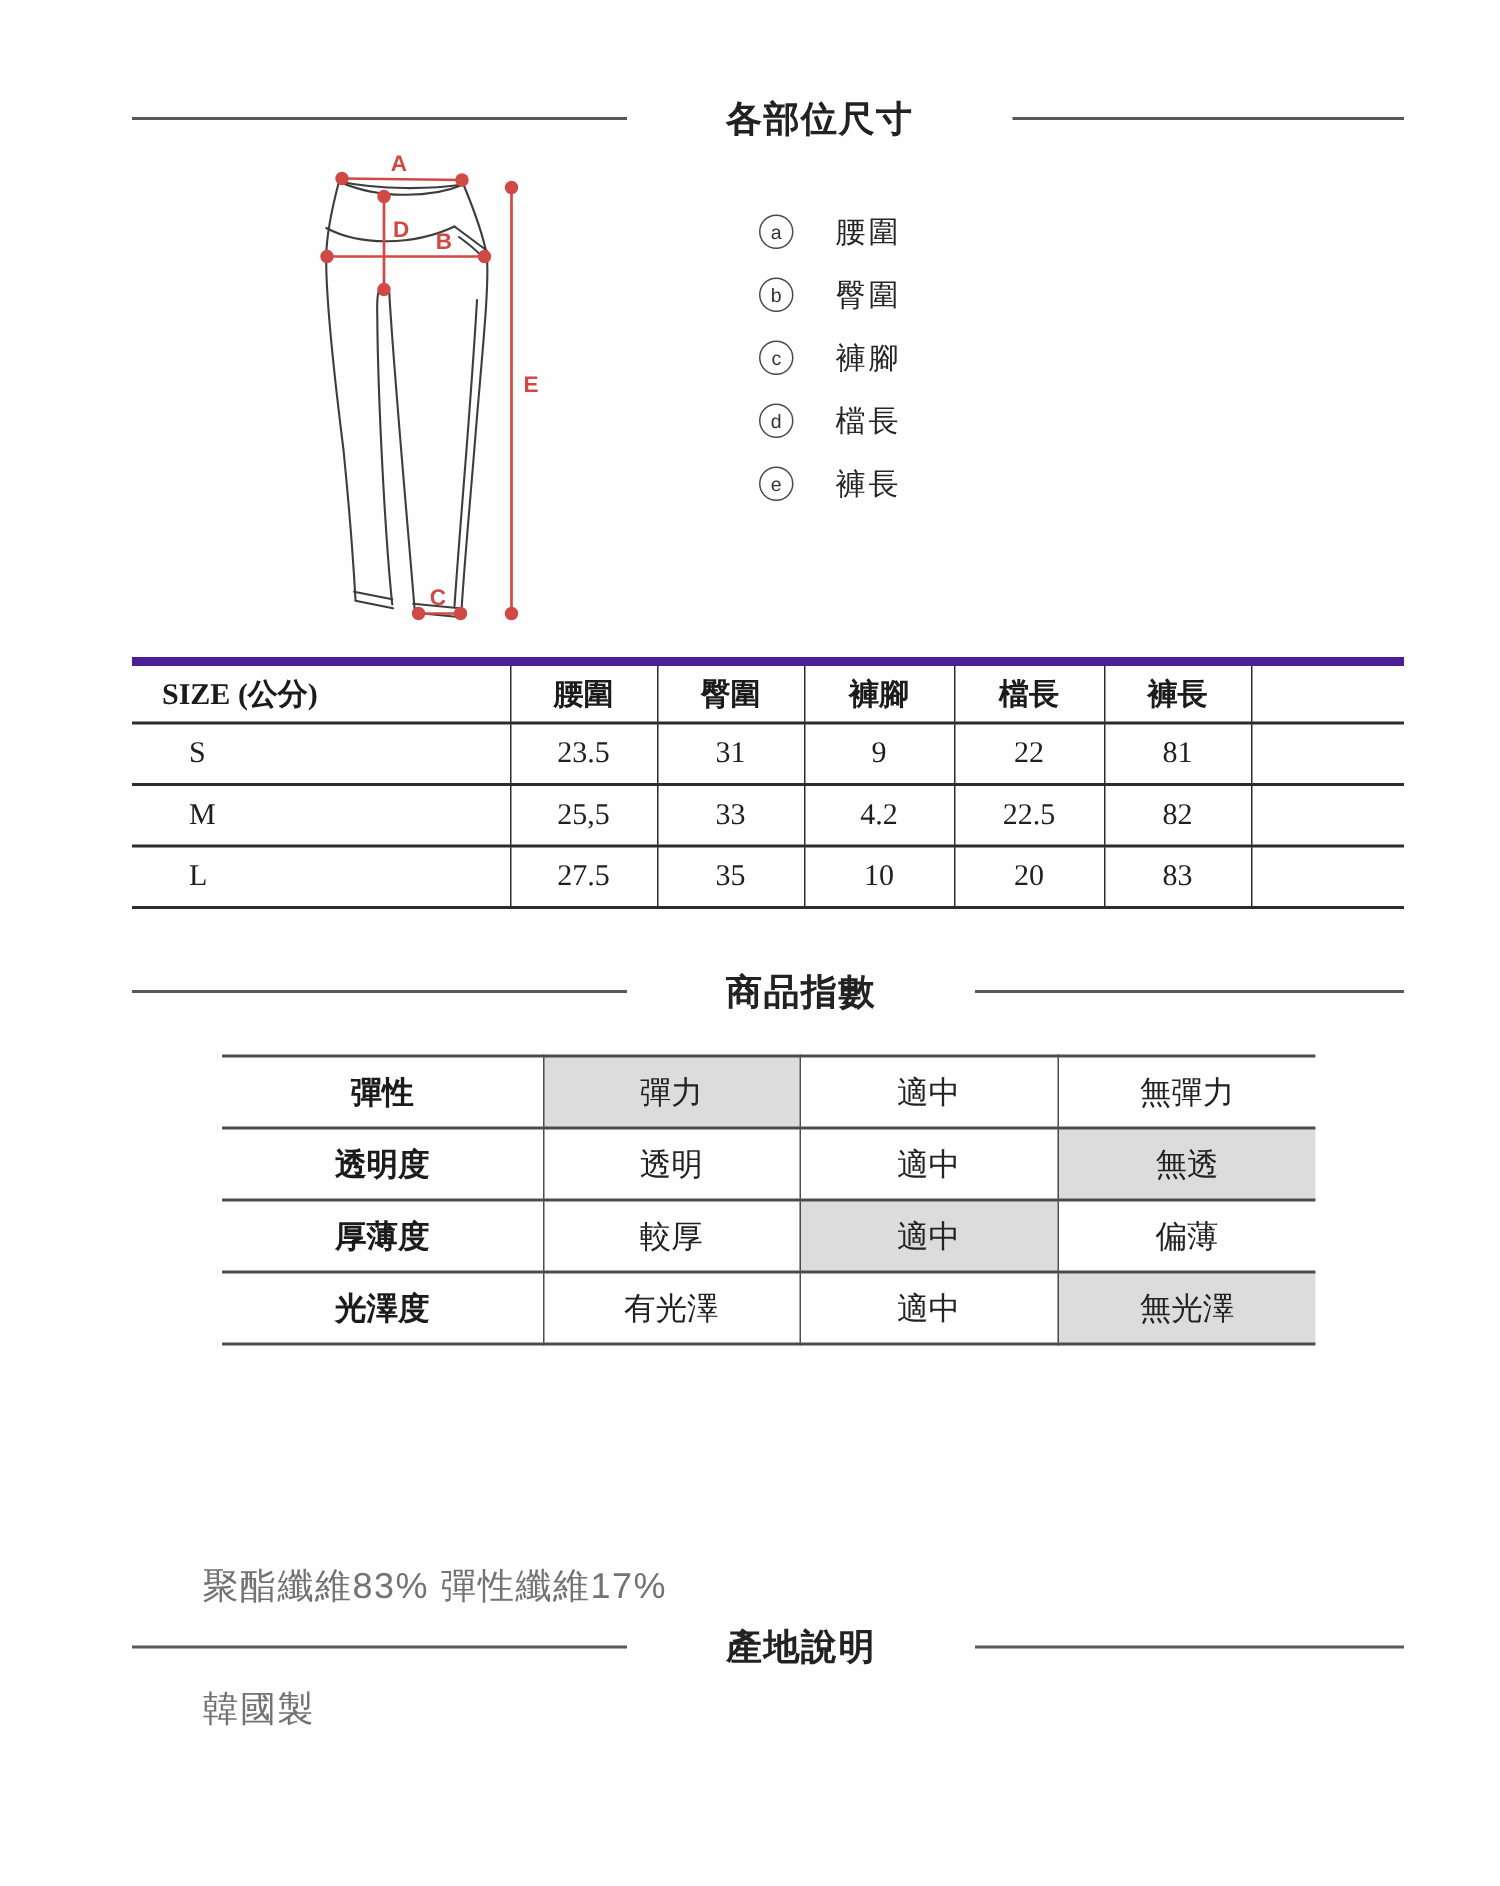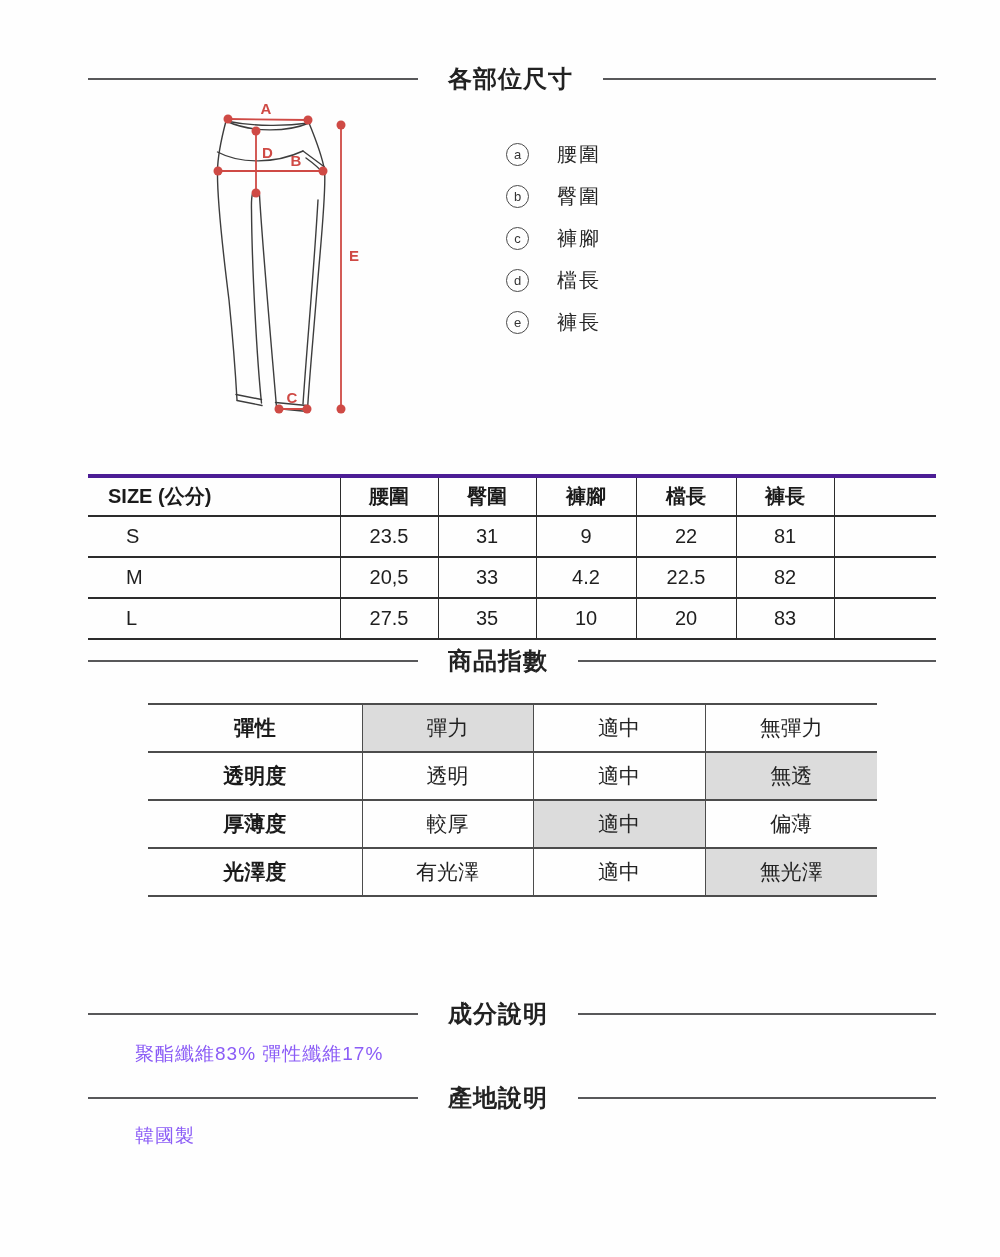--- a/index.html
+++ b/index.html
@@ -1,21 +1,21 @@
 <!DOCTYPE html>
 <html style="--accent: #cf4a45; --highlight: #dcdcdc;"><head>
 <meta charset="utf-8">
 <style>
   html,body{margin:0;padding:0;background:#fff;}
   .page{
     position:relative;width:1000px;height:1257px;background:#fefefe;
     font-family:"Liberation Sans","DejaVu Sans",sans-serif;color:#1f1f1f;overflow:hidden;
   }
   
-  .sec-title{position:absolute;left:88px;width:848px;height:30px;display:flex;align-items:center;}
+  .sec-title{position:absolute;left:88px;width:848px;height:30px;display:flex;align-items:center;gap:36px;}
   .sec-title .rule{height:2px;background:#58585a;}
   .sec-title .rule.left{width:330px;flex:none;}
   .sec-title .rule.right{flex:1;}
   .sec-title .txt{margin:0 30px;font-size:24px;font-weight:bold;letter-spacing:1px;white-space:nowrap;color:#222;}
 
   
   .diagram{position:absolute;left:185px;top:100px;width:175px;height:320px;}
   .diagram path, .diagram line{fill:none;stroke:#3d3d3d;stroke-width:1.4;stroke-linejoin:round;stroke-linecap:round;}
   .diagram .accent-line{stroke:var(--accent);stroke-width:1.8;}
   .diagram .dot{fill:var(--accent);stroke:none;}
@@ -23,38 +23,38 @@
 
   
   .legend{position:absolute;left:506px;top:143px;display:flex;flex-direction:column;gap:19px;list-style:none;margin:0;padding:0;}
   .legend li{display:flex;align-items:center;height:23px;}
   .legend .circ{width:21px;height:21px;border:1.4px solid #4a4a4a;border-radius:50%;
     display:flex;align-items:center;justify-content:center;font-size:13px;color:#333;flex:none;}
   .legend .lbl{margin-left:28px;font-size:20px;color:#262626;letter-spacing:2px;}
 
   
   table{border-collapse:collapse;table-layout:fixed;}
-  .size-table{position:absolute;left:88px;top:474px;width:848px;border-top:4px solid #4c1d95;}
+  .size-table{position:absolute;left:88px;top:438px;width:848px;border-top:6px solid #4c1d95;font-family:Liberation Serif, serif;}
   .size-table tr{border-bottom:2px solid #2c2c2c;}
   .size-table th,.size-table td{height:37px;font-size:20px;text-align:center;padding:0;font-weight:normal;}
   .size-table td{height:39px;}
   .size-table th:not(:first-child),.size-table td:not(:first-child){border-left:1.5px solid #2c2c2c;}
   .size-table thead th{font-weight:bold;color:#1b1b1b;}
   .size-table .col-size{text-align:left;padding-left:20px;}
   .size-table tbody .col-size{padding-left:38px;font-weight:normal;}
 
   
   .index-table{position:absolute;left:148px;top:703px;width:729px;border-top:2px solid #4c4c4c;}
   .index-table tr{border-bottom:2px solid #4c4c4c;margin-top:47px;}
   .index-table th,.index-table td{height:46px;font-size:21px;text-align:center;padding:0;color:#222;}
   .index-table th{font-weight:bold;color:#1b1b1b;}
   .index-table th:not(:first-child),.index-table td:not(:first-child){border-left:1.5px solid #4c4c4c;}
   .index-table td.hl{background:var(--highlight);}
 
-  .note-text{position:absolute;left:135px;font-size:19px;color:#8b5cf6;letter-spacing:1px;}
+  .note-text{position:absolute;left:135px;font-size:24px;color:#737373;letter-spacing:1px;}
 </style>
 </head>
 <body>
 
 <div class="page">
 
   <div class="sec-title" style="top:64px;">
     <div class="rule left"></div>
     <div class="txt">各部位尺寸</div>
     <div class="rule right"></div>
@@ -157,21 +157,21 @@
           <td class="col-size">S</td>
           <td>23.5</td>
           <td>31</td>
           <td>9</td>
           <td>22</td>
           <td>81</td>
           <td></td>
         </tr>
         <tr>
           <td class="col-size">M</td>
-          <td>20,5</td>
+          <td>25,5</td>
           <td>33</td>
           <td>4.2</td>
           <td>22.5</td>
           <td>82</td>
           <td></td>
         </tr>
         <tr>
           <td class="col-size">L</td>
           <td>27.5</td>
           <td>35</td>
@@ -217,25 +217,20 @@
         </tr>
         <tr>
           <th>光澤度</th>
           <td>有光澤</td>
           <td>適中</td>
           <td class="hl">無光澤</td>
         </tr>
       </tbody>
   </table>
 
-  <div class="sec-title" style="top:999px;">
-    <div class="rule left"></div>
-    <div class="txt">成分說明</div>
-    <div class="rule right"></div>
-  </div>
   <div class="note-text" style="top:1041px;">聚酯纖維83% 彈性纖維17%</div>
 
   <div class="sec-title" style="top:1083px;">
     <div class="rule left"></div>
     <div class="txt">產地說明</div>
     <div class="rule right"></div>
   </div>
   <div class="note-text" style="top:1123px;">韓國製</div>
 
 </div>

